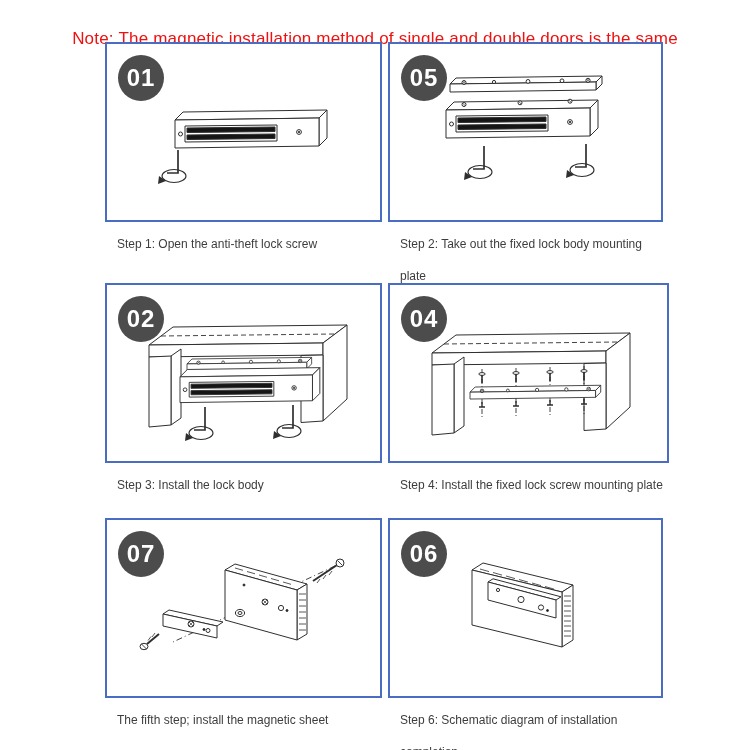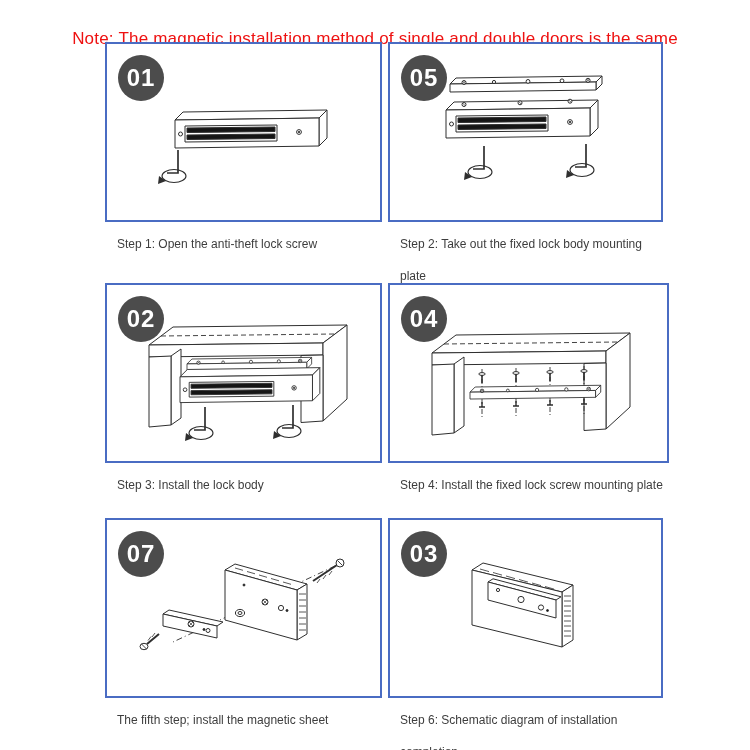--- a/index.html
+++ b/index.html
@@ -252,18 +252,18 @@
         </g>
         <g fill="#fff" stroke="#2f2f2f">
           <polygon points="98,62 103,58.8 171,76.8 166,80"></polygon>
           <polygon points="98,62 166,80 166,98 98,80"></polygon>
           <circle cx="108" cy="70" r="1.6"></circle>
           <circle cx="131" cy="79.5" r="3.1"></circle>
           <circle cx="151" cy="87.5" r="2.6"></circle>
           <circle cx="157.5" cy="90.5" r="1" fill="#151515"></circle>
         </g>
       </svg>
-      <div class="badge">03</div>
+      <div class="badge">06</div>
     </div>
     <div class="caption w250">Step 6: Schematic diagram of installation completion</div>
   </div>
 
 </div>
 
 </body></html>

